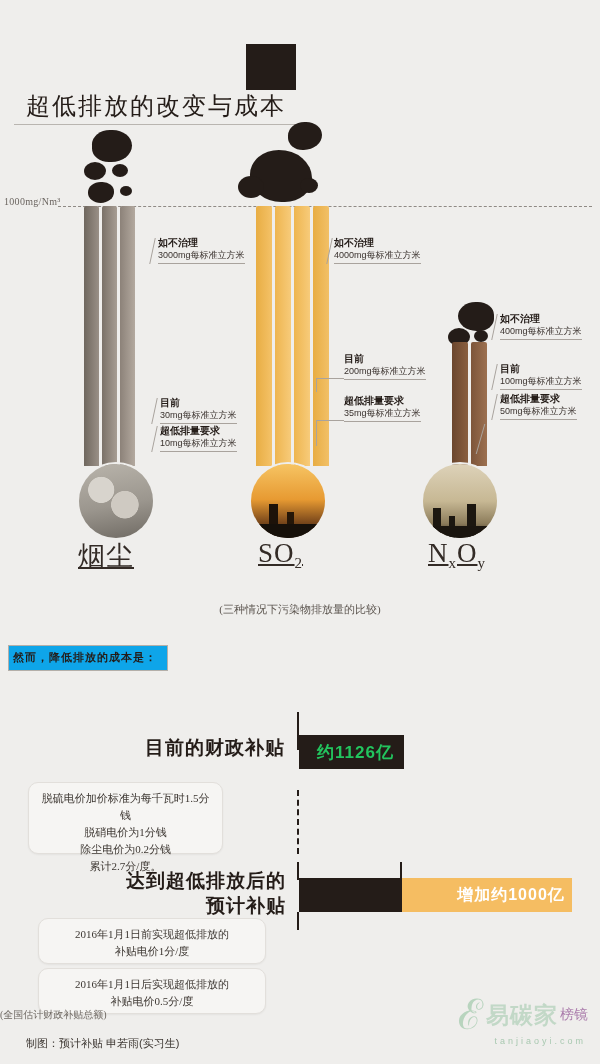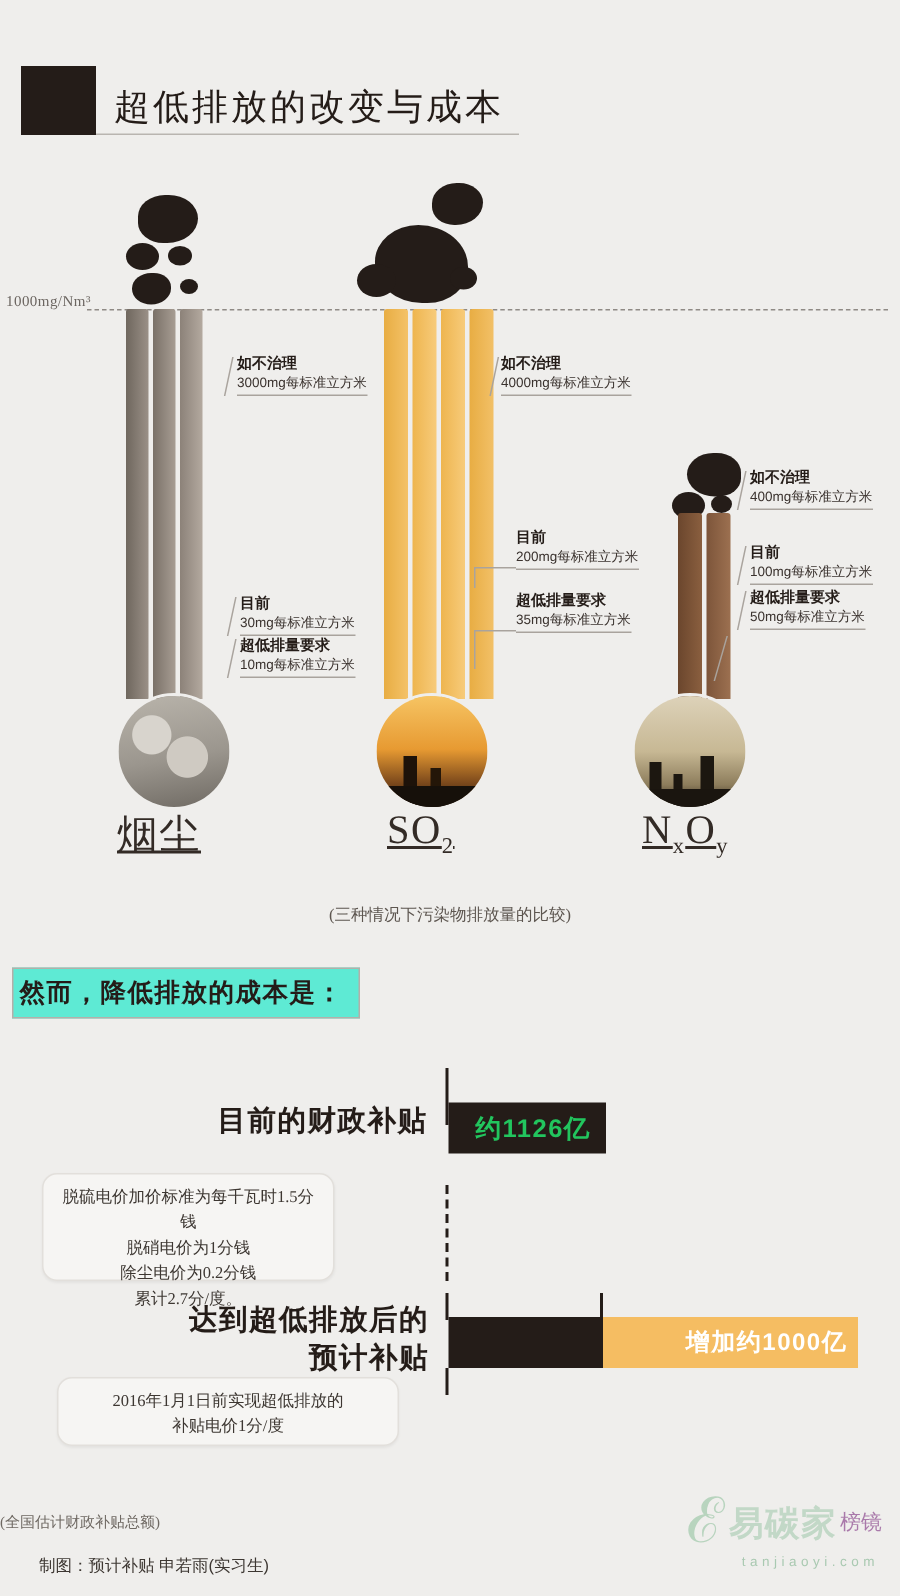--- a/index.html
+++ b/index.html
@@ -6,21 +6,21 @@
   body{
     width:600px;height:1064px;
     background:#efeeec;
     font-family:"Liberation Sans","DejaVu Sans",sans-serif;
     position:relative;overflow:hidden;
     color:#2b2320;
   }
   .stage{position:absolute;inset:0;}
 
   
-  .title-row{position:absolute;left:14px;top:44px;display:flex;align-items:flex-end;}
+  .title-row{position:absolute;left:14px;top:44px;display:flex;align-items:flex-end;flex-direction:column;}
   .title-block{width:50px;height:46px;background:#241c18;}
   .title-text{
     font-family:"Liberation Serif","DejaVu Serif",serif;
     font-size:24px;letter-spacing:2px;color:#241c18;
     padding:0 10px 2px 12px;
     border-bottom:1px solid #b9b5b0;
     white-space:nowrap;
   }
 
   
@@ -70,23 +70,23 @@
 
   .caption{
     position:absolute;width:100%;text-align:center;
     font-family:"Liberation Serif","DejaVu Serif",serif;
     font-size:11px;color:#5d5650;
   }
 
   
   .sec-head{
     position:absolute;left:8px;top:645px;
-    font-size:17px;font-weight:bold;color:#241c18;
+    font-size:11px;font-weight:bold;color:#241c18;
     border:1px solid #b4afa9;padding:4px 10px 5px 4px;
-    background:#5eead4;letter-spacing:1px;
+    background:#0ea5e9;letter-spacing:1px;
   }
 
   
   .bar-label{
     position:absolute;font-size:19px;font-weight:bold;color:#241c18;
     text-align:right;line-height:25px;letter-spacing:1px;
   }
   .bar-dark{
     position:absolute;background:#241c18;
     display:flex;align-items:center;
@@ -300,20 +300,24 @@
   </div>
   <div class="bar-dark" style="left:299px;top:878px;width:103px;height:34px;"></div>
   <div class="bar-orange" style="left:402px;top:878px;width:122px;height:34px;padding-left:48px;">
     <span class="val">增加约1000亿</span>
   </div>
 
   <div class="note" style="left:38px;top:918px;width:228px;height:46px;">
     <div>2016年1月1日前实现超低排放的</div>
     <div>补贴电价1分/度</div>
   </div>
+  <div class="note" style="left:38px;top:968px;width:228px;height:46px;">
+    <div>2016年1月1日后实现超低排放的</div>
+    <div>补贴电价0.5分/度</div>
+  </div>
 
   <div class="foot-cap">(全国估计财政补贴总额)</div>
   <div class="credit">制图：预计补贴 申若雨(实习生)</div>
 
   <div class="wm">
     <div class="wm-logo">ℰ</div>
     <div class="wm-text">易碳家</div>
     <div style="font-size:14px;color:#701a75;margin-left:2px;">榜镜</div>
   </div>
   <div class="wm-sm">tanjiaoyi.com</div>

